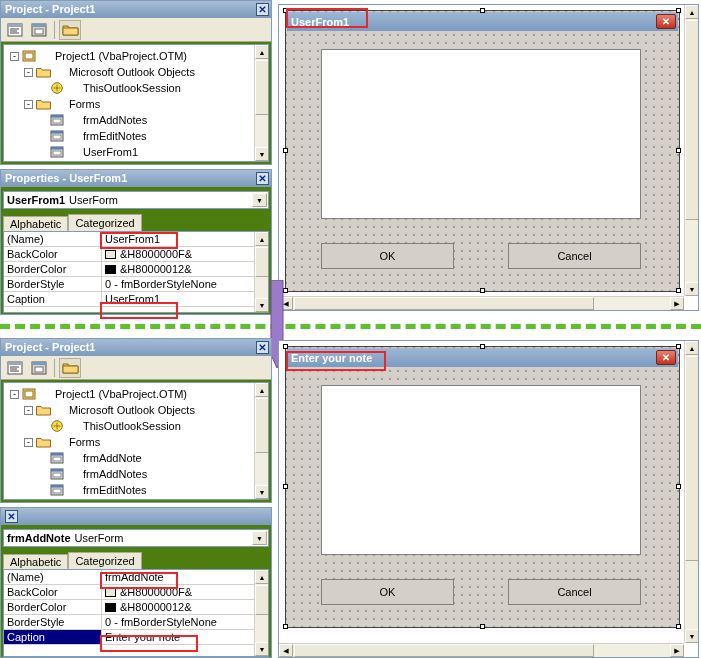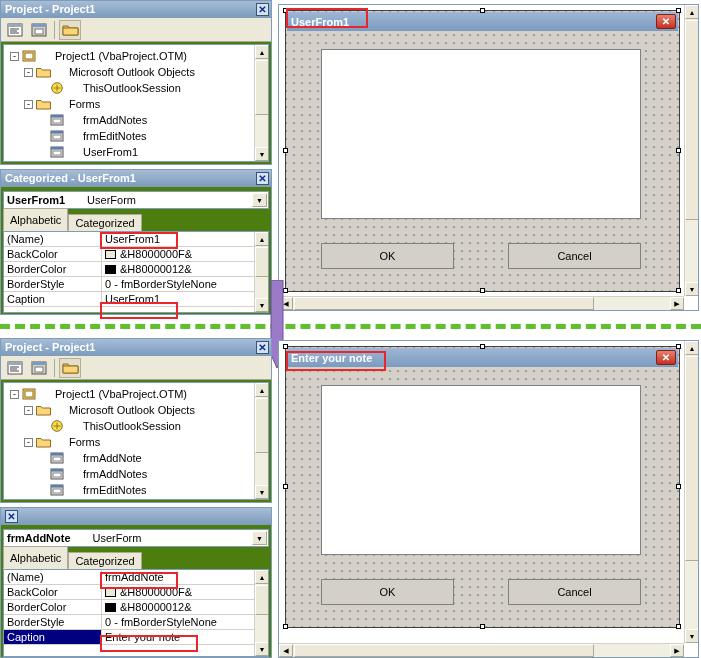--- a/index.html
+++ b/index.html
@@ -95,35 +95,35 @@
   }
 
   
   .combo {
     position: absolute; left: 2px; right: 2px; height: 18px;
     background: #fff; border: 1px solid #7f9db9;
     display: flex; align-items: center; padding: 0 0 0 3px;
     font-size: 11px;
   }
   .combo .cname { font-weight: bold; }
-  .combo .ctype { margin-left: 22px; }
+  .combo .ctype { margin-left: 4px; }
   .combo .carrow {
     position: absolute; right: 1px; top: 1px; width: 15px; height: 14px;
     background: #ece9d8; border: 1px solid #fff;
     border-right-color: #aca899; border-bottom-color: #aca899;
     display: flex; align-items: center; justify-content: center; font-size: 7px;
     cursor: pointer;
   }
   .tabs { position: absolute; left: 2px; height: 19px; display: flex; align-items: flex-end; }
   .tab {
     height: 17px; padding: 0 6px; font-size: 11px;
     background: #ece9d8; border: 1px solid #aca899; border-bottom: none;
     display: flex; align-items: center; cursor: pointer;
   }
-  .tab.active { height: 23px; background: #ece9d8; border-bottom: 1px solid #ece9d8; font-weight: normal; }
+  .tab.active { height: 15px; background: #ece9d8; border-bottom: 1px solid #ece9d8; font-weight: normal; }
 
   .propgrid {
     position: absolute; left: 2px; right: 2px;
     background: #fff; border: 1px solid #7f9db9; overflow: hidden;
   }
   .prow { display: flex; height: 15px; border-bottom: 1px solid #d4d0c8; font-size: 11px; }
   .pname {
     width: 98px; padding-left: 3px; display: flex; align-items: center;
     border-right: 1px solid #d4d0c8; overflow: hidden; white-space: nowrap;
   }
@@ -299,21 +299,21 @@
       <div class="vscroll">
         <div class="sb-arrow">▲</div>
         <div class="sb-thumb" style="top:15px; height:55px;"></div>
         <div class="sb-arrow bot">▼</div>
       </div>
     </div>
   </div>
 
   <div class="panel" style="left:0; top:169px; width:272px; height:146px;">
     <div class="panel-title">
-      <span class="ttl">Categorized - UserFrom1</span>
+      <span class="ttl">Properties - UserFrom1</span>
       <span class="closebox">✕</span>
     </div>
     <div class="combo" style="top:21px;">
       <span class="cname">UserFrom1</span>
       <span class="ctype">UserForm</span>
       <span class="carrow">▼</span>
     </div>
     <div class="tabs" style="top:42px;">
       <div class="tab active">
           <span>Alphabetic</span>

